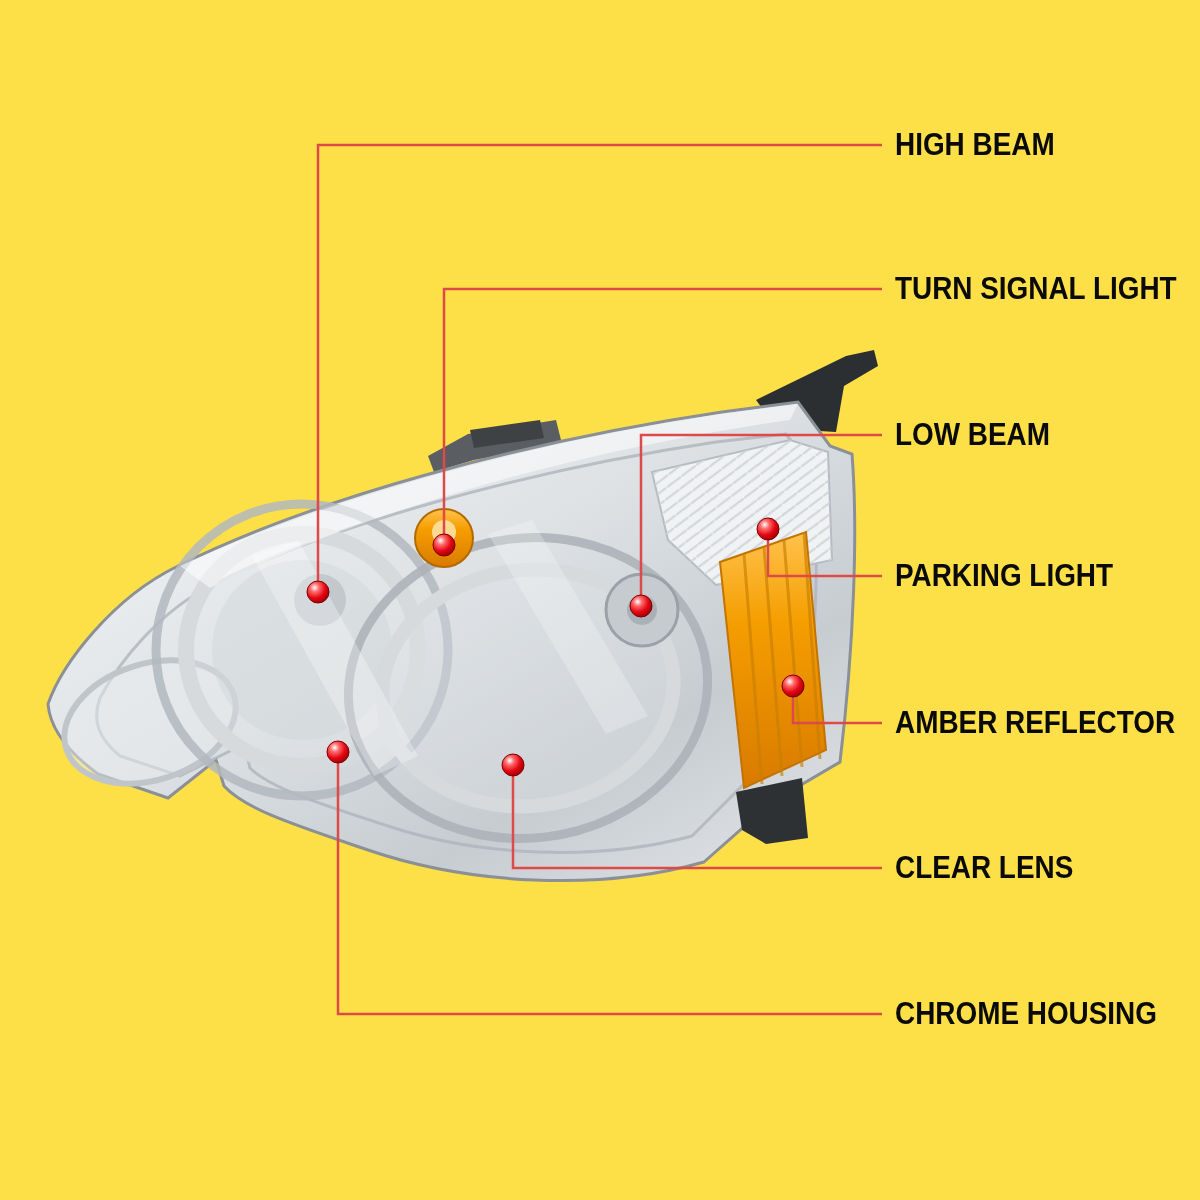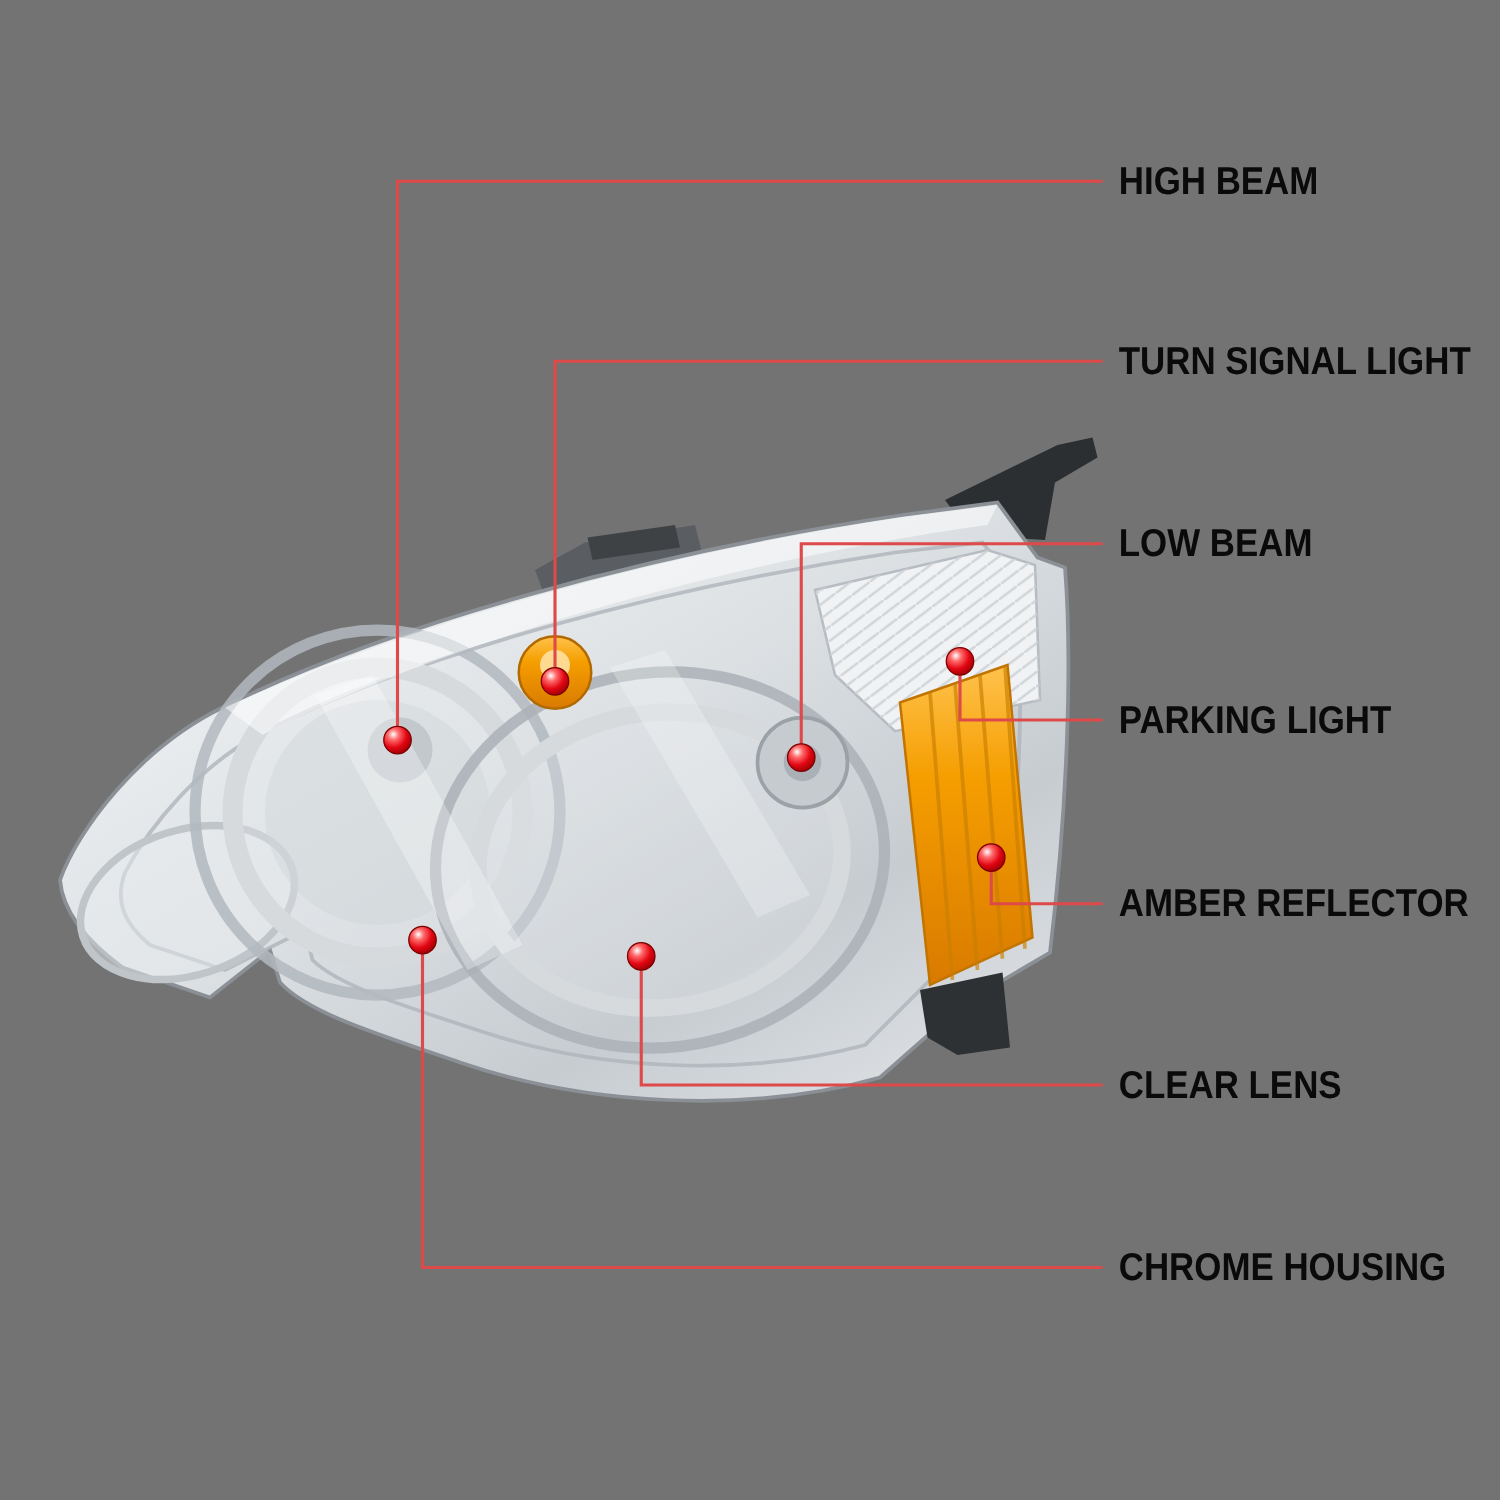--- a/index.html
+++ b/index.html
@@ -5,21 +5,21 @@
   html, body {
     margin: 0;
     padding: 0;
     background: #ffffff;
     font-family: "Liberation Sans", sans-serif;
   }
   .canvas {
     position: relative;
     width: 1200px;
     height: 1200px;
-    background: #737373;
+    background: #fde047;
     overflow: hidden;
   }
   .canvas svg {
     position: absolute;
     left: 0;
     top: 0;
   }
   .part-label {
     position: absolute;
     left: 895px;

